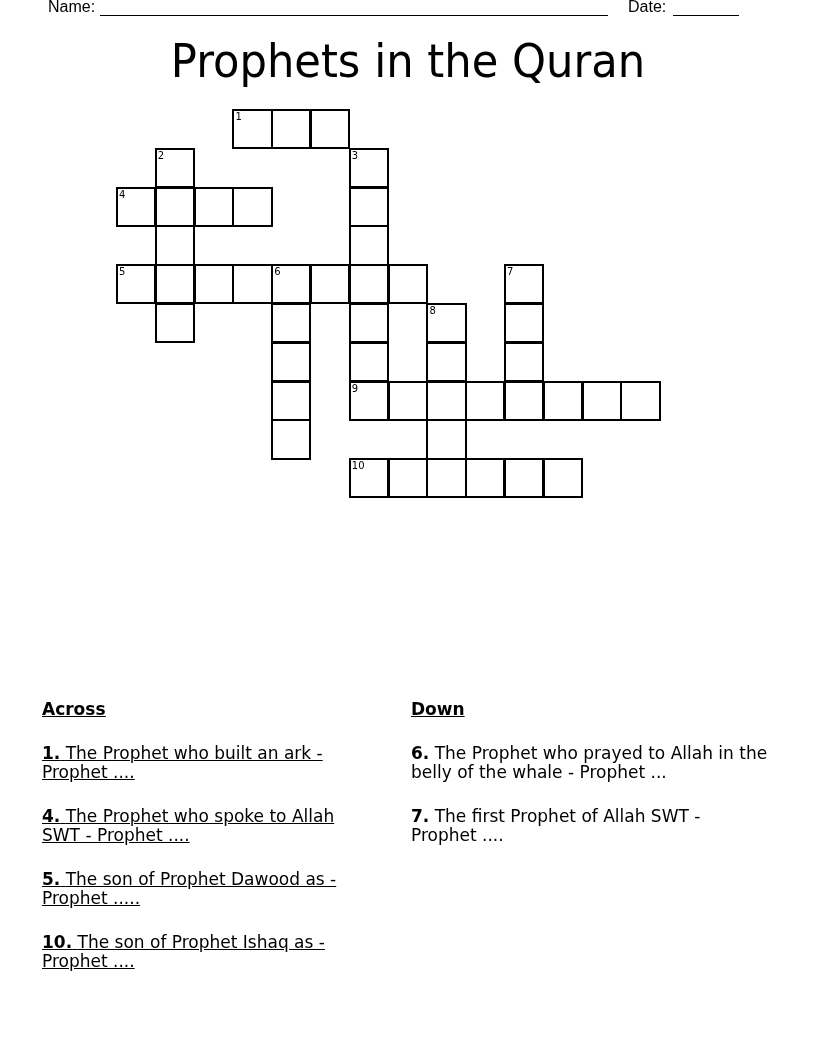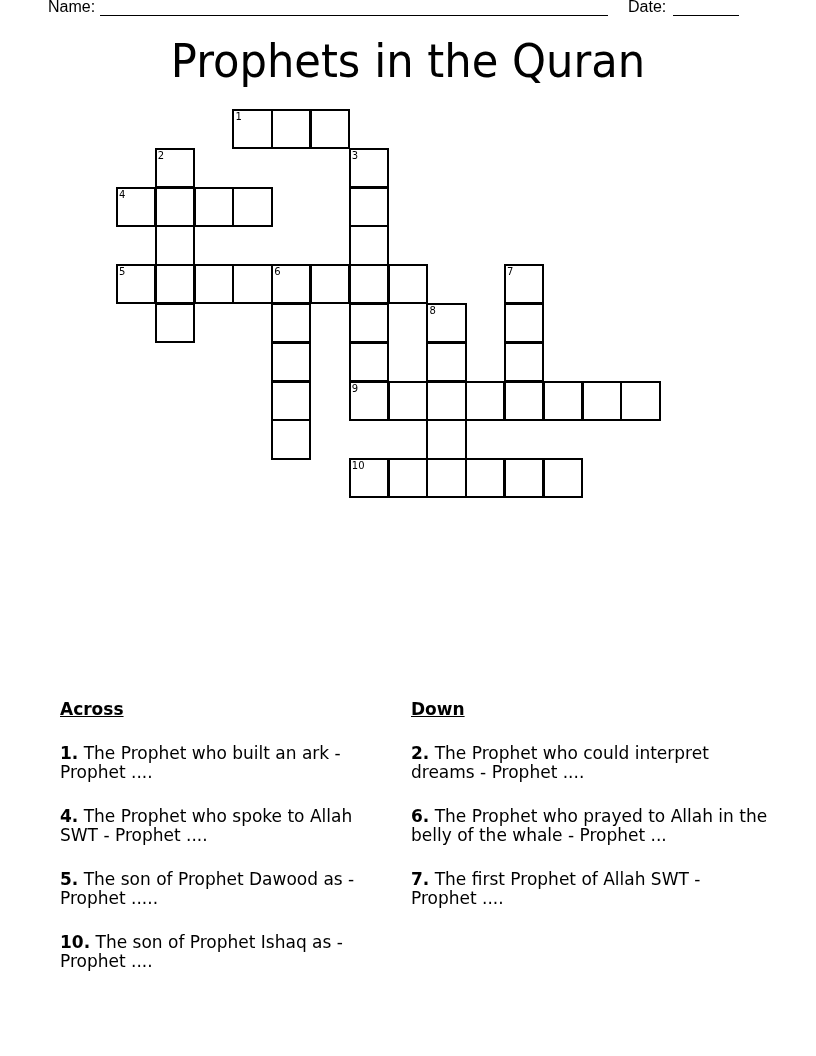--- a/index.html
+++ b/index.html
@@ -19,21 +19,21 @@
   }
   .grid { position: absolute; left: 117px; top: 110px; }
   .cell {
     position: absolute; width: 38.8px; height: 38.8px; box-sizing: border-box;
     border: 2px solid #000; background: #fff;
   }
   .cell-num {
     position: absolute; left: 1px; top: 0px; font-family: "DejaVu Sans", sans-serif; font-size: 10px; line-height: 11px;
   }
   .clues { position: absolute; top: 700px; font-family: "DejaVu Sans", sans-serif; font-size: 17px; line-height: 19.5px; }
-  .clues.across { left: 60px; width: 330px; }
+  .clues.across { left: 42px; width: 330px; text-decoration: underline; }
   .clues.down { left: 411px; width: 360px; }
   .clue-heading { font-weight: bold; text-decoration: underline; margin-bottom: 6px; }
   .clue { margin-bottom: 7px; margin-top: 24px; }
   .clue-num { font-weight: bold; }
 </style>
 </head>
 <body>
 
 <div class="header-line">
   <span class="name-label">Name:</span>
@@ -117,16 +117,15 @@
 <div class="clues across">
   <div class="clue-heading">Across</div>
   <div class="clue"><span class="clue-num">1.</span> <span>The Prophet who built an ark - Prophet ....</span></div>
   <div class="clue"><span class="clue-num">4.</span> <span>The Prophet who spoke to Allah SWT - Prophet ....</span></div>
   <div class="clue"><span class="clue-num">5.</span> <span>The son of Prophet Dawood as - Prophet .....</span></div>
   <div class="clue"><span class="clue-num">10.</span> <span>The son of Prophet Ishaq as - Prophet ....</span></div>
 </div>
 
 <div class="clues down">
   <div class="clue-heading">Down</div>
-  <div class="clue"><span class="clue-num">2.</span> <span>The Prophet who could interpret dreams - Prophet ....</span></div>
   <div class="clue"><span class="clue-num">6.</span> <span>The Prophet who prayed to Allah in the belly of the whale - Prophet ...</span></div>
   <div class="clue"><span class="clue-num">7.</span> <span>The first Prophet of Allah SWT - Prophet ....</span></div>
 </div>
 
 </body></html>

